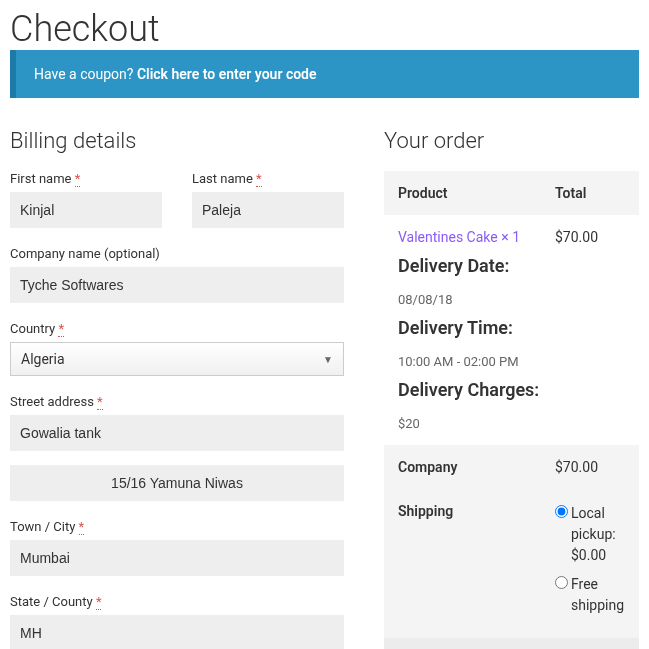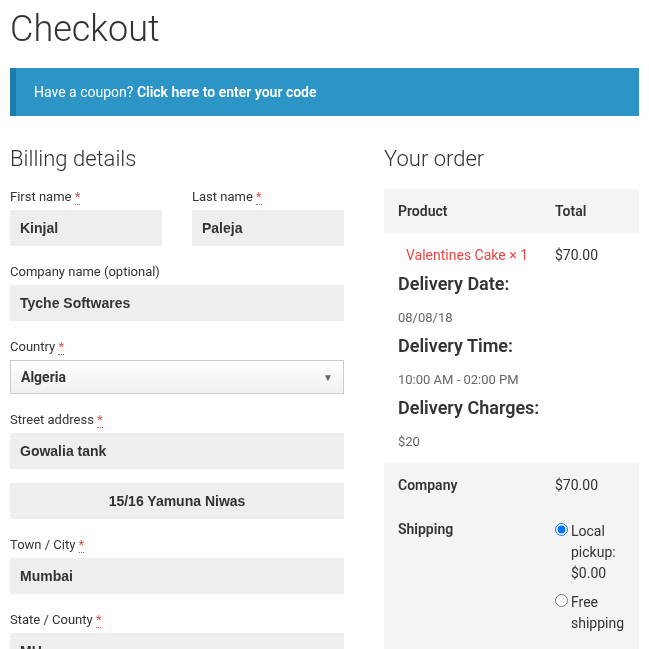--- a/index.html
+++ b/index.html
@@ -8,21 +8,20 @@
   background: #fff;
   color: #333;
   font-size: 14px;
   width: 649px;
   padding: 8px 10px;
 }
 h1 {
   font-size: 36px;
   font-weight: 300;
   color: #333;
-  margin-bottom: 18px;
 }
 .coupon-notice {
   background: #2c95c5;
   border-left: 6px solid #1c7ba8;
   color: #fff;
   padding: 16px 18px;
   margin-bottom: 30px;
   font-size: 14px;
 }
 .coupon-notice a { color: #fff; text-decoration: none; font-weight: 600; }
@@ -46,21 +45,20 @@
 }
 .required { color: #d9534f; border-bottom: 1px dotted #d9534f; }
 input[type="text"], .select-box {
   width: 100%;
   padding: 10px 10px;
   background: #eeeeee;
   border: none;
   font-size: 14px;
   color: #333;
   outline: none;
-  font-weight: bold;
 }
 .select-box {
   background: linear-gradient(#fff, #f0f0f0);
   border: 1px solid #ccc;
   position: relative;
   padding: 8px 10px;
   cursor: pointer;
 }
 .select-caret {
   position: absolute;
@@ -72,21 +70,21 @@
 }
 .addr2 { margin-top: 14px; text-align: center; }
 
 .order-table { width: 100%; }
 .order-row { display: flex; padding: 14px 14px; }
 .order-row .lbl { flex: 1; color: #333; font-size: 14px; }
 .order-row .val { width: 70px; text-align: left; color: #333; font-size: 14px; }
 .order-head { background: #f4f4f4; font-weight: 600; }
 .order-body { padding: 14px 14px; background: #fff; }
 .order-body .item-line { display: flex; margin-bottom: 6px; }
-.order-body .item-line .lbl { flex: 1; color: #ef4444; margin-left: 8px; }
+.order-body .item-line .lbl { flex: 1; color: #8b5cf6; }
 .order-body .item-line .val { width: 70px; color: #333; }
 .order-body .meta-lbl { font-size: 18px; color: #333; font-weight: 600; margin-top: 10px; }
 .order-body .meta-val { font-size: 13px; color: #666; margin-top: 16px; }
 .order-sub { background: #f4f4f4; }
 .ship-options { font-size: 13px; color: #666; line-height: 1.5; }
 .ship-opt { display: flex; align-items: flex-start; gap: 3px; margin-bottom: 8px; }
 .ship-opt input { margin-top: 2px; }
 .order-total { background: #ececec; font-weight: 600; }
 </style>
 </head>

